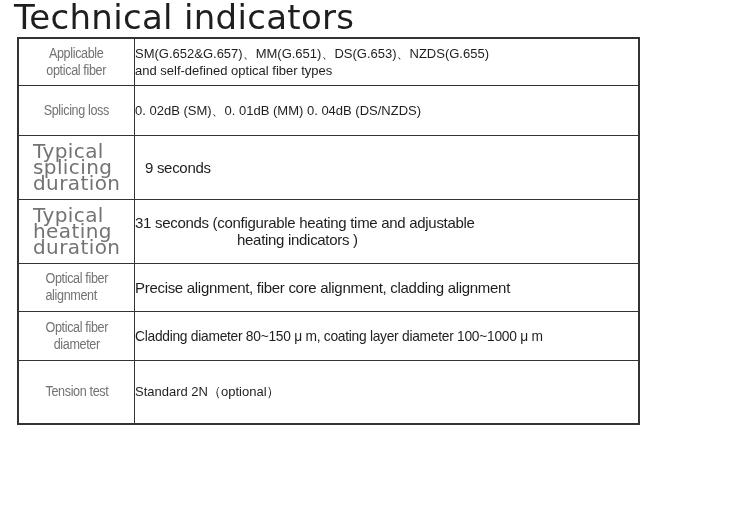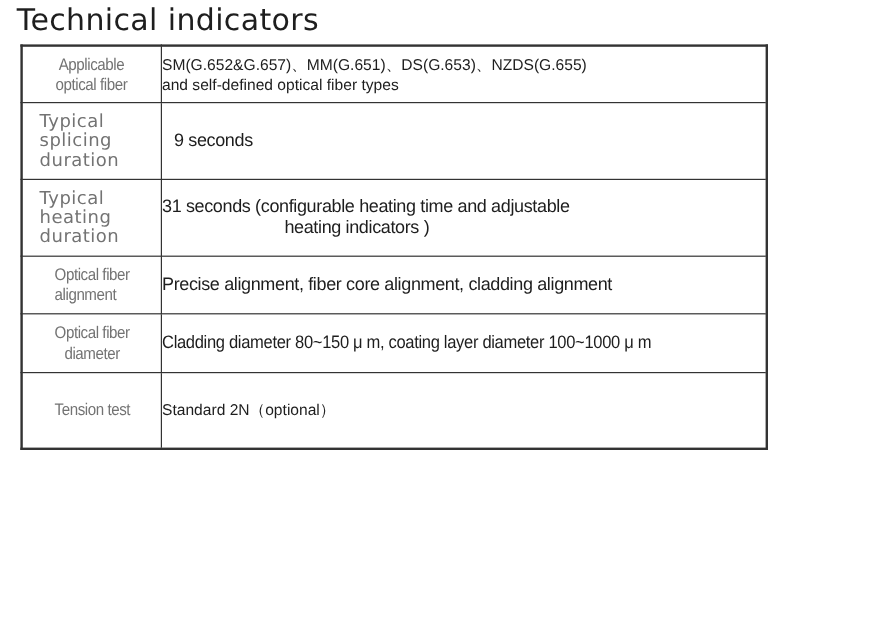--- a/index.html
+++ b/index.html
@@ -1,36 +1,36 @@
 <!DOCTYPE html>
 <html><head>
   <meta charset="utf-8">
   <style>
     html, body { margin: 0; padding: 0; background: #ffffff; }
     body { width: 745px; height: 523px; position: relative; overflow: hidden; color: #222222; }
     .title {
       position: absolute; left: 14px; top: 0px;
-      font-family: "DejaVu Sans", sans-serif; font-size: 25px; line-height: 34px;
+      font-family: "DejaVu Sans", sans-serif; font-size: 34px; line-height: 34px;
       color: #1e1e1e; letter-spacing: 0.3px; margin: 0; font-weight: normal;
     }
     table.spec {
       position: absolute; left: 17px; top: 37px;
       width: 623px; border-collapse: collapse;
       border: 2px solid #333333;
     }
     table.spec td {
       border: 1.5px solid #333333; padding: 0; vertical-align: middle;
     }
     td.label {
       width: 101px; text-align: center;
       font-family: "Liberation Sans", sans-serif; font-size: 14px; line-height: 17px;
       color: #737373; letter-spacing: -0.4px; transform-origin: center;
     }
     td.label .cond { display: inline-block; transform: scaleX(0.9); }
-    td.label.wide { font-family: "DejaVu Sans", sans-serif; font-size: 15px; line-height: 16px; letter-spacing: 0.4px; text-align: left; padding-left: 14px; }
+    td.label.wide { font-family: "DejaVu Sans", sans-serif; font-size: 20px; line-height: 16px; letter-spacing: 0.4px; text-align: left; padding-left: 14px; }
     td.value {
       padding-left: 11px;
       font-family: Liberation Sans, sans-serif; font-size: 13px; line-height: 17px; color: #1e1e1e;
     }
     td.value.narrow { font-family: "Liberation Sans", sans-serif; font-size: 15px; letter-spacing: -0.3px; }
     td.value.cond .txt { display: inline-block; transform: scaleX(0.92); transform-origin: left center; white-space: nowrap; }
     td.value.indent { padding-left: 10px; }
     .line2-indent { display: block; padding-left: 102px; }
     .r1 { height: 47px; }
     .r2 { height: 50px; }
@@ -50,20 +50,26 @@
 <table class="spec">
   <tbody>
     <tr class="r1">
       <td class="label">
         <span class="cond"><span>Applicable</span><br><span>optical fiber</span></span>
       </td>
       <td class="value">
         <span>SM(G.652&amp;G.657)、MM(G.651)、DS(G.653)、NZDS(G.655)</span><br>
         <span>and self-defined optical fiber types</span>
       </td>
+    </tr>
+    <tr class="r2">
+      <td class="label">
+        <span class="cond">Splicing loss</span>
+      </td>
+      <td class="value">0. 02dB (SM)、0. 01dB  (MM)  0. 04dB  (DS/NZDS)</td>
     </tr>
     <tr class="r4">
       <td class="label wide">
         <span>Typical</span><br>
         <span>splicing</span><br>
         <span>duration</span>
       </td>
       <td class="value narrow indent">9 seconds</td>
     </tr>
     <tr class="r5">

